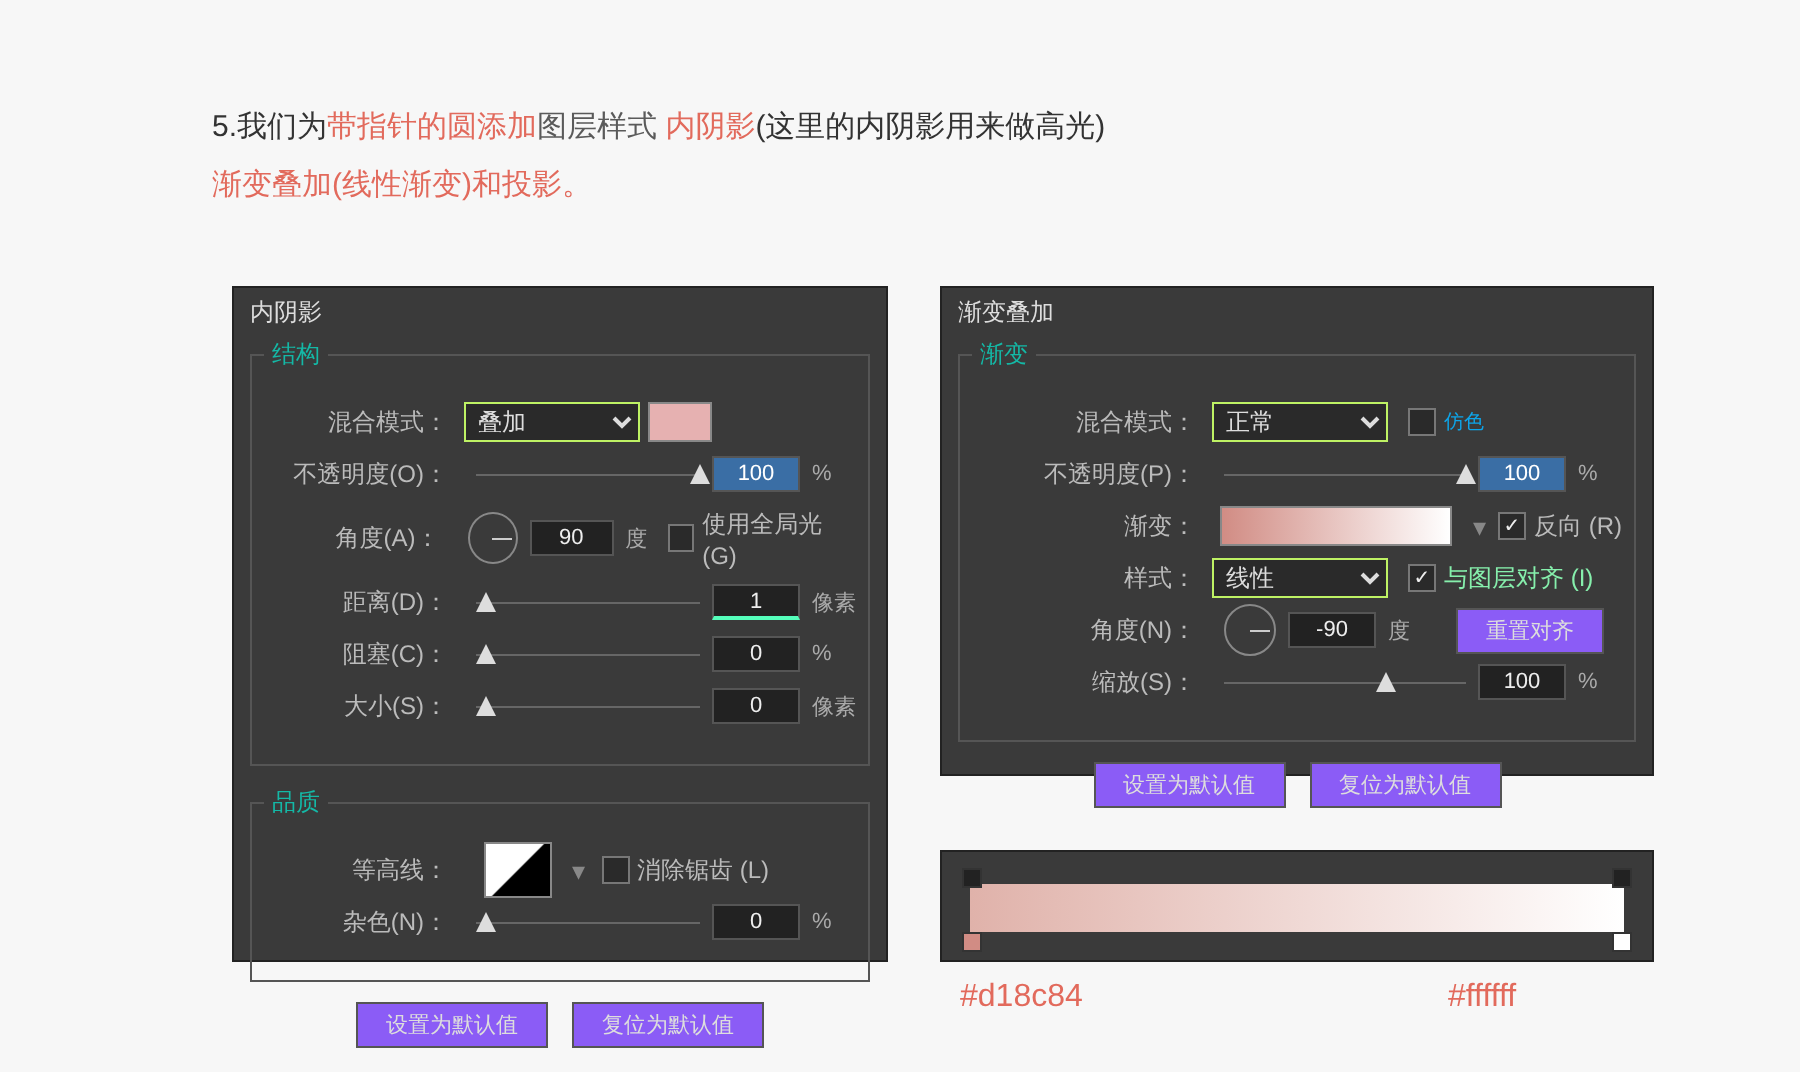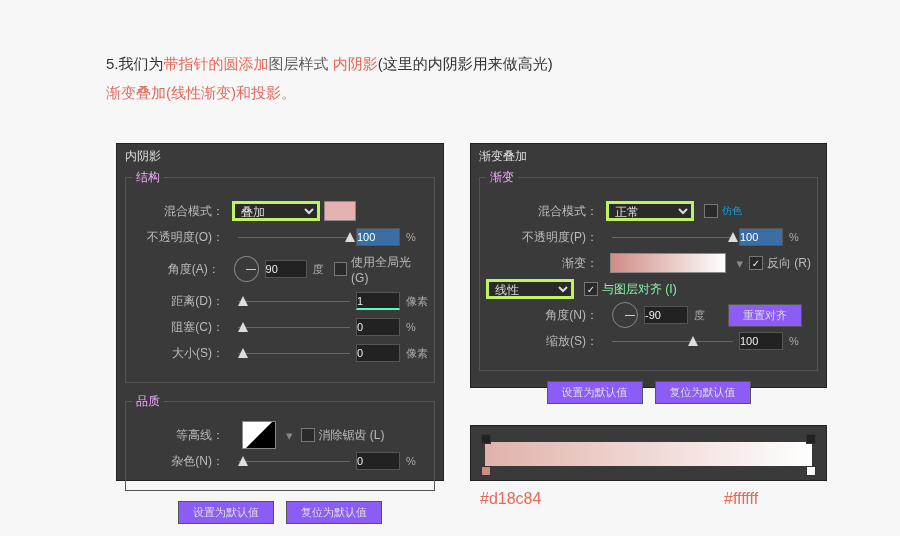--- a/index.html
+++ b/index.html
@@ -5,30 +5,30 @@
 *{box-sizing:border-box;margin:0;padding:0}
 body{width:900px;height:536px;background:#f7f7f7;font-family:"Microsoft YaHei",sans-serif;font-size:13px;color:#c8c8c8;position:relative}
 .instruction{padding:50px 0 0 106px;font-size:15px;color:#333;line-height:1.9}
 .hl{color:#e26a5c}
 .hl2{color:#5a5a5a}
 .panel{position:absolute;background:#3a3a3a;border:1px solid #222}
 .left-panel{left:116px;top:143px;width:328px;height:338px}
 .right-panel{left:470px;top:143px;width:357px;height:245px}
 .gradient-preview{position:absolute;left:470px;top:425px;width:357px;height:56px;background:#3a3a3a;border:1px solid #222}
 fieldset{border:1px solid #555;margin:0 8px 10px 8px;padding:10px 6px 14px 6px}
-fieldset legend{color:#f0abfc;font-size:12px;padding:0 4px}
+fieldset legend{color:#14b8a6;font-size:12px;padding:0 4px}
 .row{display:flex;align-items:center;margin:4px 0;height:22px}
 .lbl{width:100px;text-align:right;color:#bbb;font-size:12px;padding-right:8px}
 .lbl2{width:120px;text-align:right;color:#bbb;font-size:12px;padding-right:8px}
-select{background:#2a2a2a;color:#ddd;border:3px solid #bef264;font-size:12px;height:20px;width:88px;padding:0 2px}
+select{background:#2a2a2a;color:#ddd;border:1px solid #bef264;font-size:12px;height:20px;width:88px;padding:0 2px}
 .swatch{width:32px;height:20px;border:1px solid #888;margin-left:4px}
 .slider{flex:1;height:14px;position:relative;margin:0 6px}
 .slider::before{content:"";position:absolute;top:7px;left:0;right:0;height:1px;background:#666}
 .thumb{position:absolute;top:2px;width:0;height:0;border-left:5px solid transparent;border-right:5px solid transparent;border-bottom:10px solid #ddd}
-.numbox{width:44px;height:18px;background:#222;border:1px solid #555;color:#eee;font-size:11px;line-height:16px}
+.numbox{width:44px;height:18px;background:#222;border:1px solid #555;color:#eee;font-size:11px;text-align:center;line-height:16px}
 .numbox.sel{background:#3a6ea5;color:#fff}
 .unit{width:28px;text-align:left;color:#aaa;font-size:11px;padding-left:6px}
 .checkbox{width:14px;height:14px;border:1px solid #777;background:#2a2a2a;margin-right:4px;display:flex;align-items:center;justify-content:center;color:#fff;font-size:10px}
 .checkbox.checked::after{content:"✓";color:#eee}
 .angle-dial{width:26px;height:26px;border:1px solid #888;border-radius:50%;position:relative;margin:0 6px}
 .angle-dial::after{content:"";position:absolute;top:50%;left:50%;width:10px;height:1px;background:#ccc;transform-origin:left}
 .contour{width:34px;height:28px;border:1px solid #888;background:linear-gradient(135deg,#fff 49%,#000 51%);margin:0 10px}
 .btn{background:#8b5cf6;border:1px solid #555;color:#ddd;font-size:11px;padding:3px 14px;margin:0 6px}
 .btnrow{display:flex;justify-content:center;margin-top:1px}
 .grad-bar{height:20px;border:1px solid #888;background:linear-gradient(90deg,#d18c84,#fff);flex:1;margin:0 4px}
@@ -141,20 +141,21 @@
       <div class="unit">%</div>
     </div>
     <div class="row">
       <div class="lbl2">渐变：</div>
       <div class="grad-bar"></div>
       <span style="color:#888;margin:0 6px">▾</span>
       <div class="checkbox checked"></div>
       <span style="font-size:12px;color:#bbb">反向 (R)</span>
     </div>
     <div class="row">
+      <div class="lbl2">样式：</div>
       <select><option>线性</option></select>
       <div style="width:10px"></div>
       <div class="checkbox checked"></div>
       <span style="font-size:12px;color:#86efac">与图层对齐 (I)</span>
     </div>
     <div class="row">
       <div class="lbl2">角度(N)：</div>
       <div class="angle-dial"></div>
       <div class="numbox">-90</div>
       <div class="unit">度</div>

